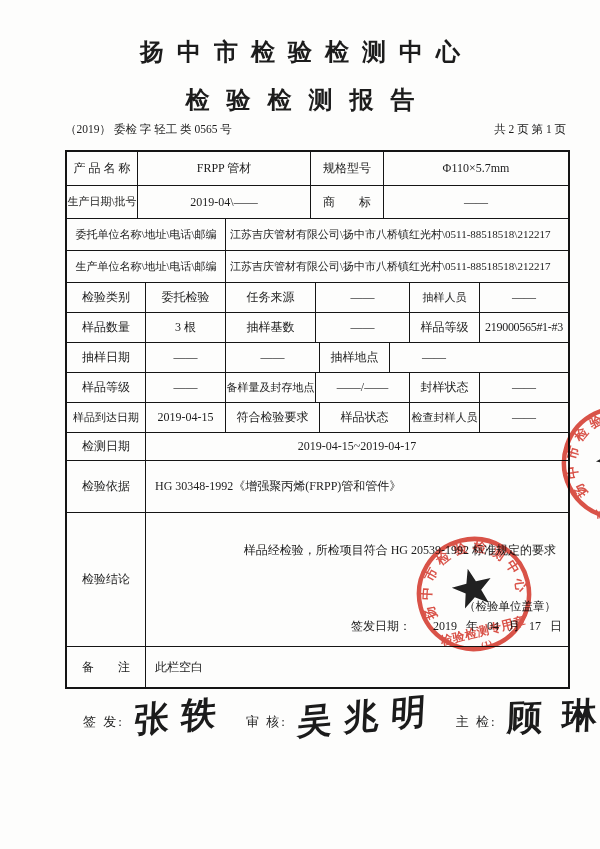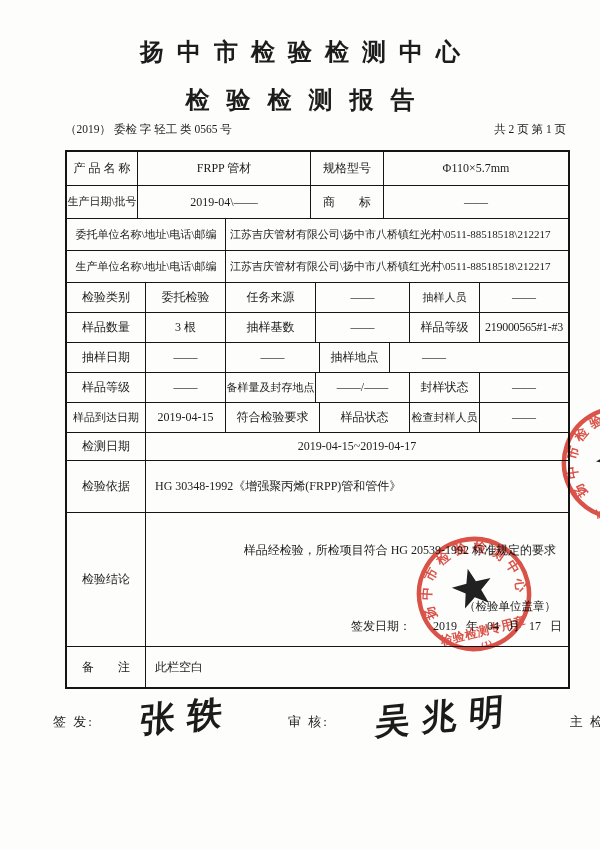--- a/index.html
+++ b/index.html
@@ -45,22 +45,22 @@
   
   .stamp{position:absolute; pointer-events:none; opacity:0.87; mix-blend-mode:multiply;}
   .stamp svg{display:block;}
   .stamp text, .stamp textPath{
     font-family:"Liberation Serif","DejaVu Serif",serif; font-weight:bold; fill:currentColor;
   }
   .stamp-main{left:412px; top:532px; transform:rotate(-14deg);}
   .stamp-edge{left:557px; top:401px; transform:rotate(-26deg);}
   
   .sigrow{
-    position:absolute; left:53px; top:690px; width:512px; height:64px;
-    display:flex; align-items:center; white-space:nowrap;gap:36px;
+    position:absolute; left:83px; top:690px; width:512px; height:64px;
+    display:flex; align-items:center; white-space:nowrap;
   }
   .sig-label{font-size:13px; letter-spacing:2px; flex:none;}
   .sig-name{
     flex:none; display:inline-block; font-size:35px; font-weight:bold;
     transform:rotate(-5deg) skewX(-8deg); letter-spacing:12px;
     margin:-12px 18px 0 10px; color:#1b1b1b;
   }
   .sig-name.last{letter-spacing:20px; margin-right:0; transform:rotate(-2deg) skewX(-4deg);}
 </style>
 </head>

